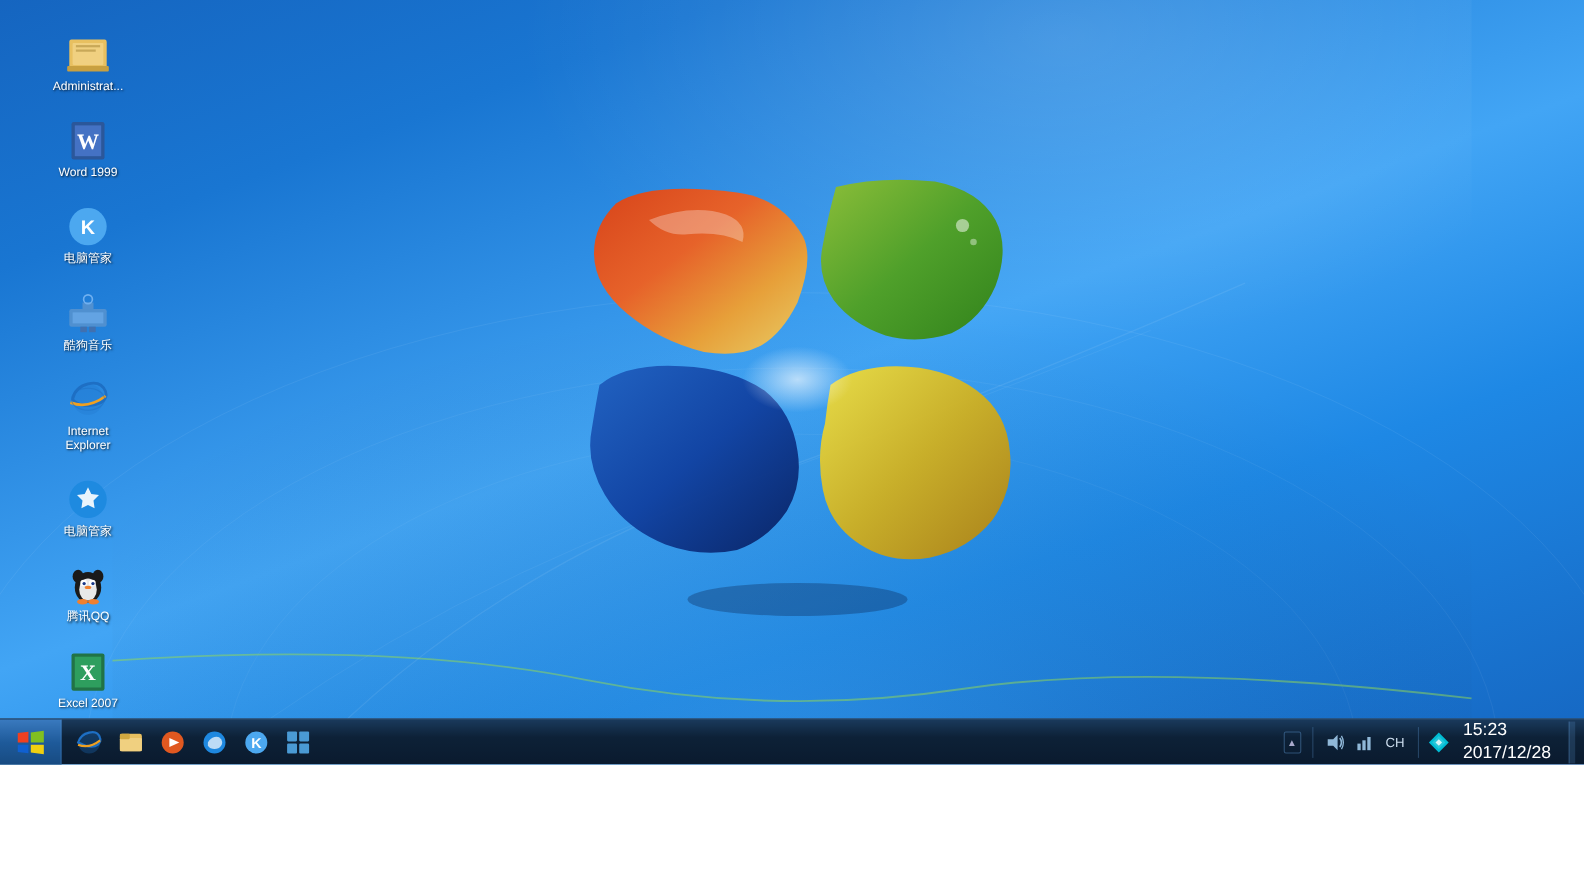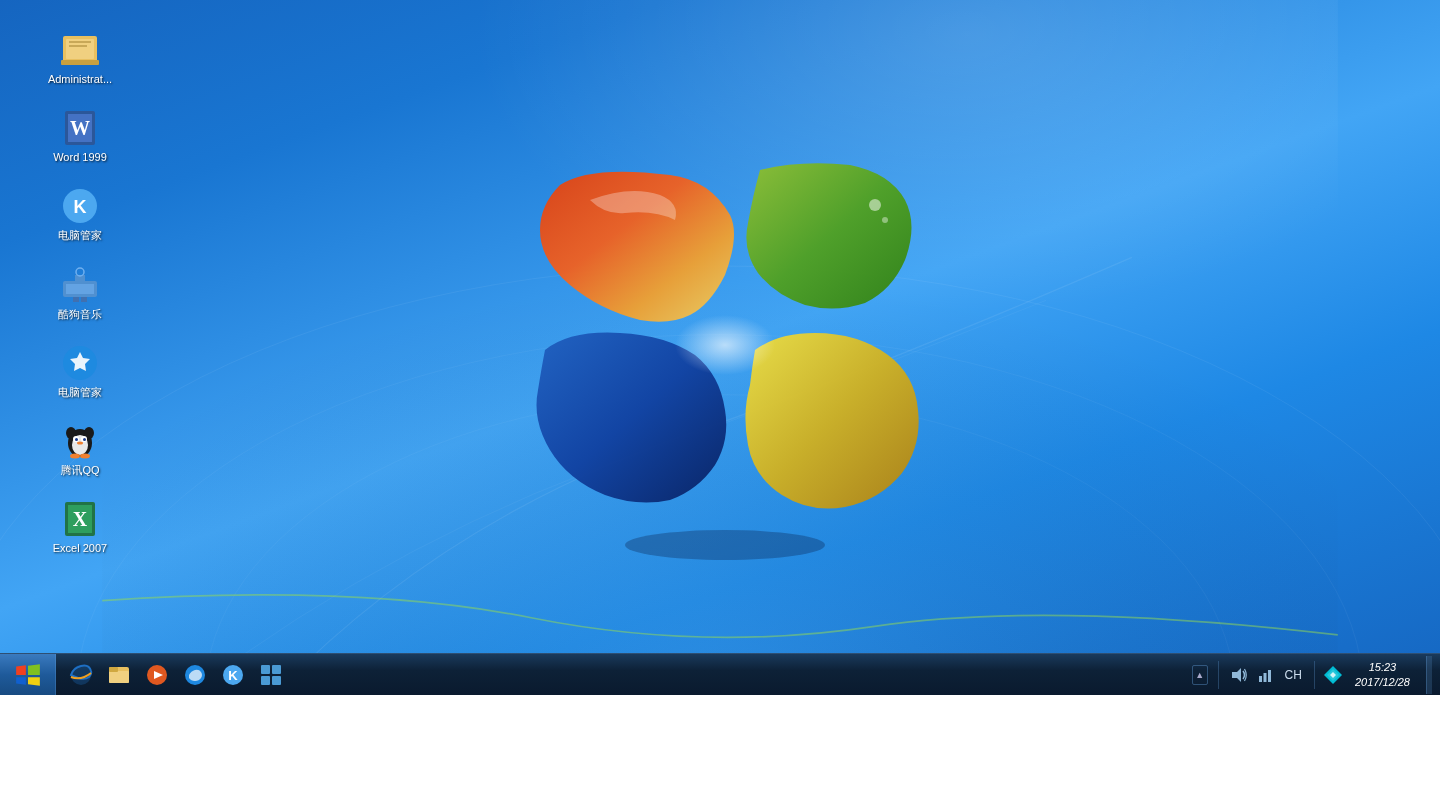--- a/index.html
+++ b/index.html
@@ -135,27 +135,26 @@
       align-items: center;
       justify-content: center;
       font-size: 13px;
       color: #cde;
       cursor: pointer;
     }
 
     .tray-time {
       display: flex;
       flex-direction: column;
-      align-items: center;
+      align-items: flex-start;
       color: white;
-      font-size: 11px;
+      font-size: 16px;
       line-height: 1.3;
       padding: 0 6px;
       cursor: pointer;
-      font-style: italic;
     }
 
     .tray-lang {
       color: #cde;
       font-size: 12px;
       padding: 0 4px;
       cursor: pointer;
     }
 
     
@@ -322,20 +321,33 @@
             <rect x="14" y="8" width="10" height="6" fill="#5090d0"></rect>
             <circle cx="19" cy="5" r="4" fill="none" stroke="#70b0f0" stroke-width="1.5"></circle>
             <rect x="12" y="30" width="6" height="5" fill="#4070b0"></rect>
             <rect x="20" y="30" width="6" height="5" fill="#4070b0"></rect>
           </svg>
         </div>
         <span class="icon-label">酷狗音乐</span>
       </div>
     </div>
 
+    <div class="icons-row">
+      <div class="desktop-icon">
+        <div class="icon-img">
+          <svg width="40" height="38" viewBox="0 0 40 38">
+            <circle cx="20" cy="19" r="14" fill="#1e6fc4" opacity="0.2"></circle>
+            <path d="M 6 19 Q 8 8 20 5 Q 32 2 36 12 Q 38 18 32 22 Q 24 26 14 24 Q 8 22 6 19 Z" fill="none" stroke="#1e6fc4" stroke-width="2.5"></path>
+            <path d="M 4 22 Q 20 28 36 16" fill="none" stroke="#f0a020" stroke-width="2.5"></path>
+            <ellipse cx="20" cy="19" rx="15" ry="10" fill="none" stroke="#1e6fc4" stroke-width="1" opacity="0.5"></ellipse>
+          </svg>
+        </div>
+        <span class="icon-label">Internet Explorer</span>
+      </div>
+    </div>
 
 
     <div class="icons-row">
       <div class="desktop-icon">
         <div class="icon-img">
           <svg width="38" height="38" viewBox="0 0 38 38">
             <circle cx="19" cy="19" r="17" fill="#1e8ae0"></circle>
             <path d="M 19 8 L 22 14 L 29 15 L 24 20 L 25 27 L 19 24 L 13 27 L 14 20 L 9 15 L 16 14 Z" fill="white" opacity="0.9"></path>
           </svg>
         </div>

